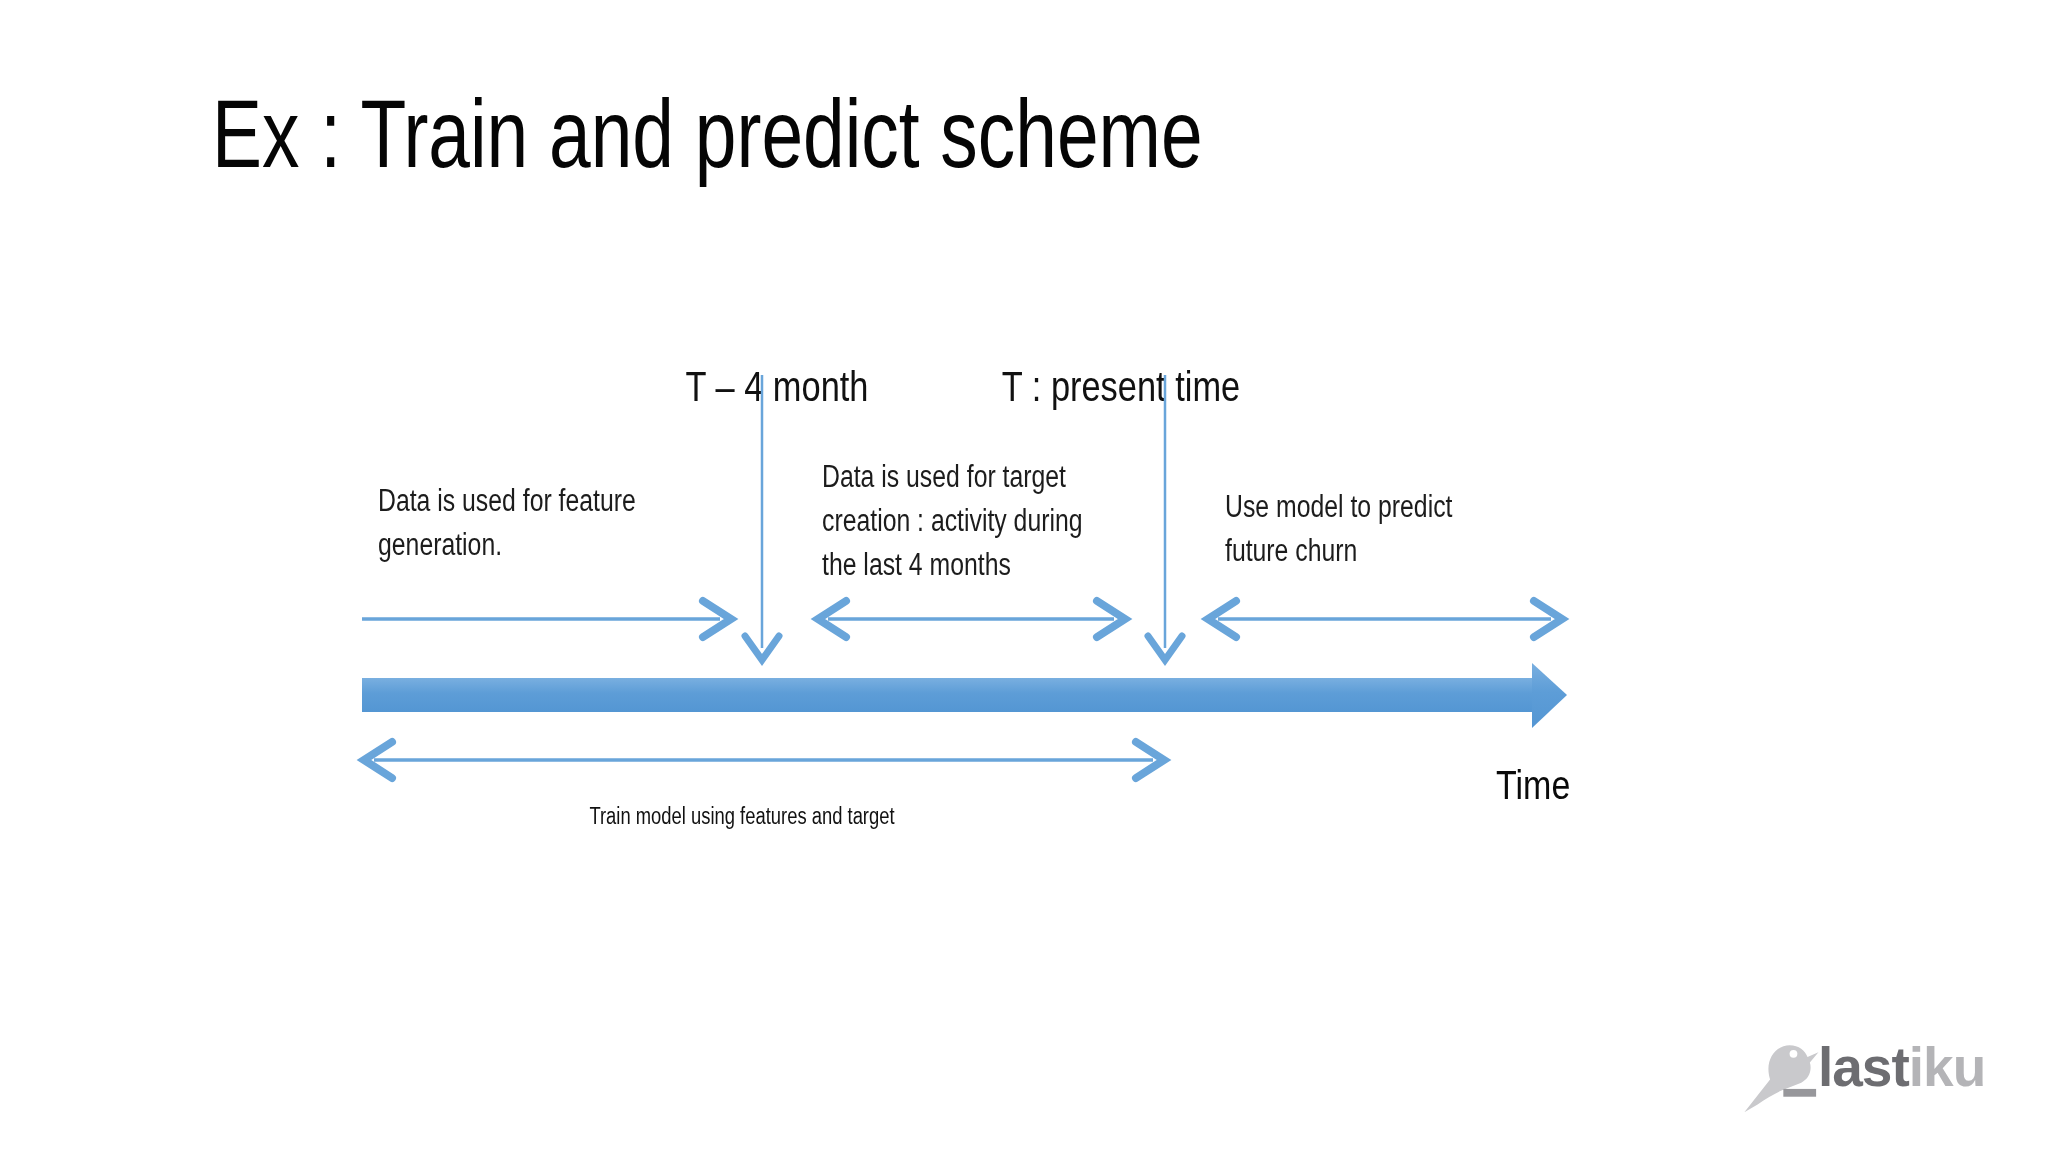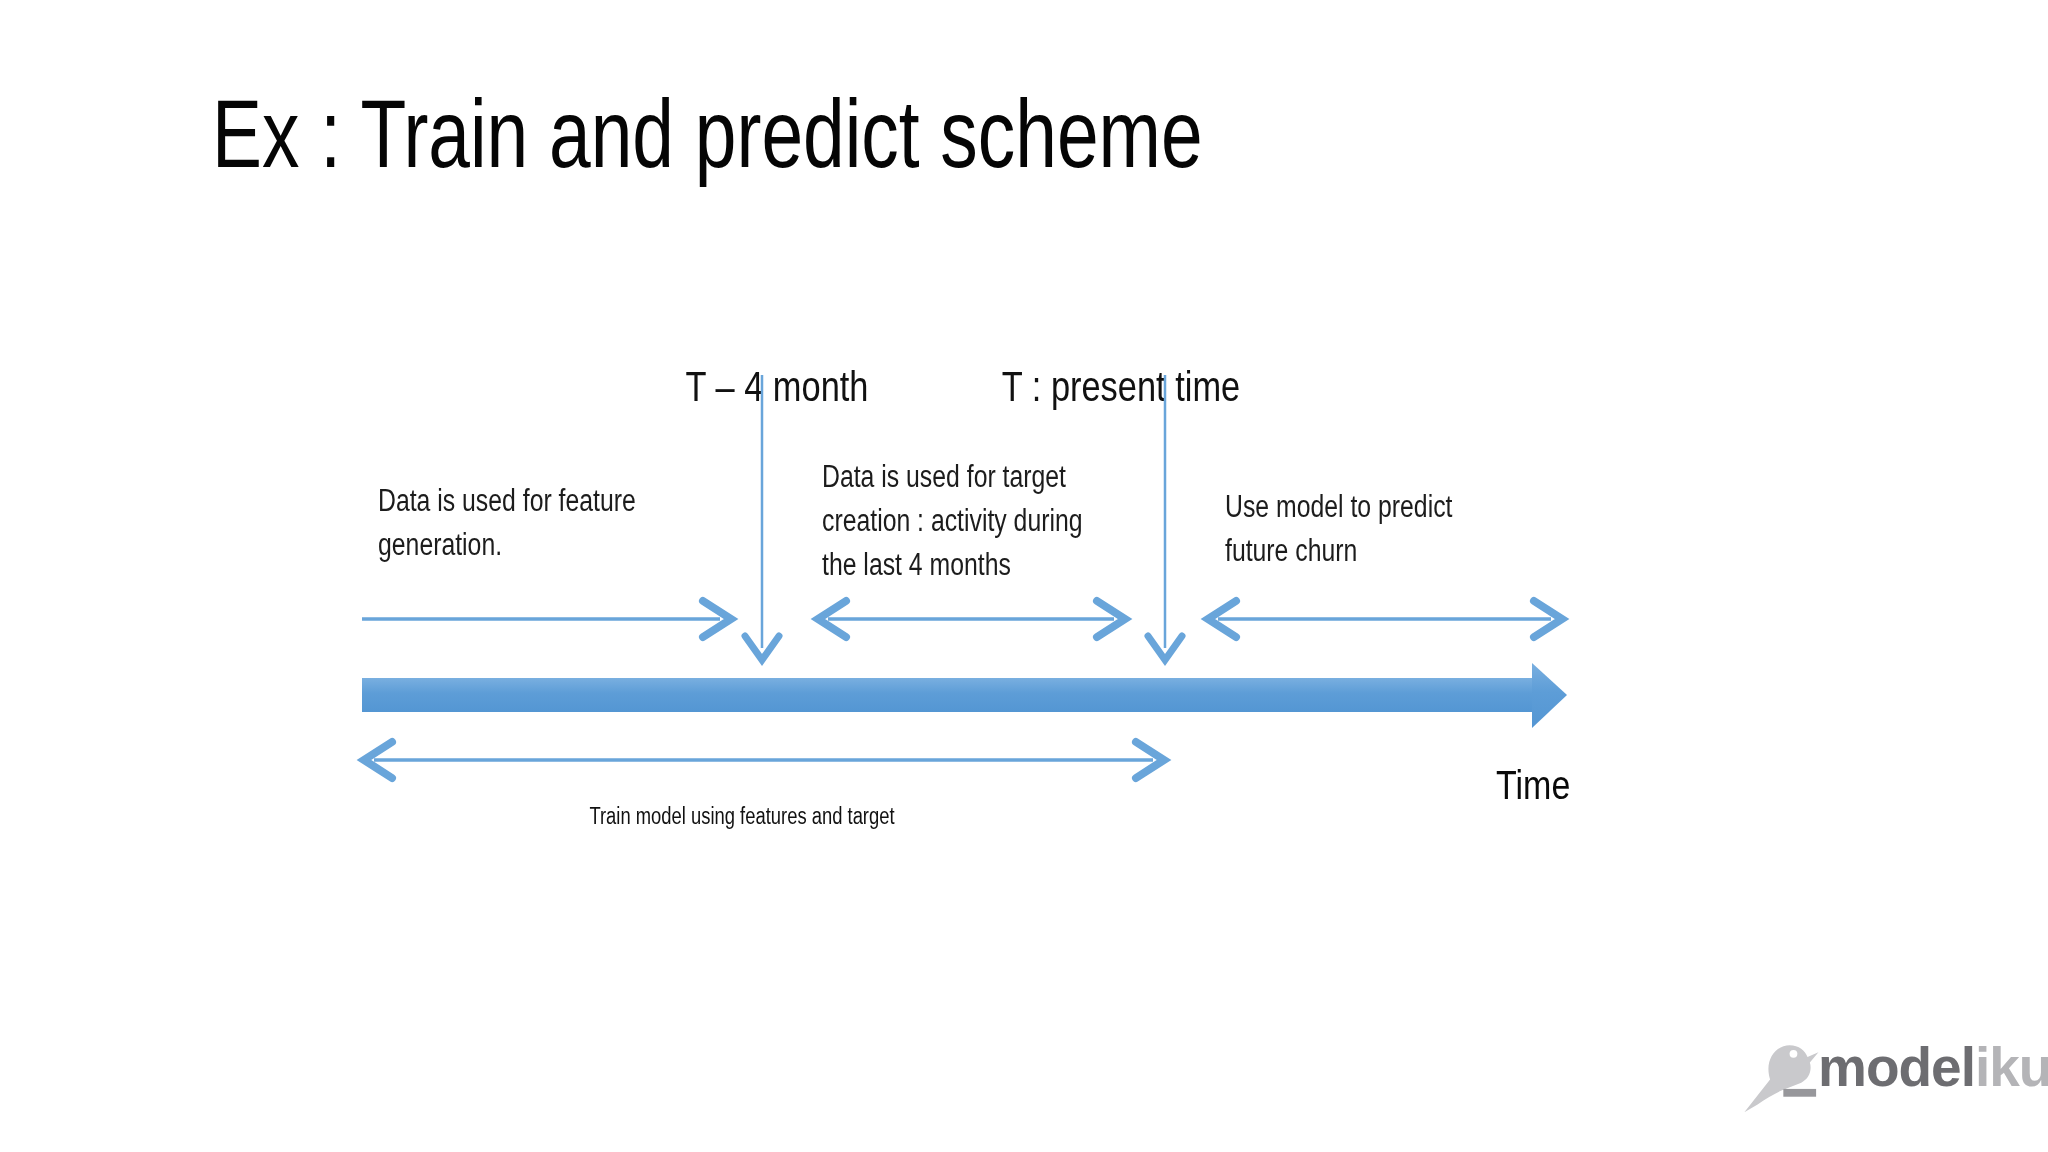--- a/index.html
+++ b/index.html
@@ -164,17 +164,17 @@
     </g>
   </svg>
 
   <div class="abs logo">
     <svg width="78" height="72" viewBox="0 0 100 92" style="position:absolute;left:0;top:2px;">
       <path d="M 3 90 L 36 48 C 28 22 44 4 61 4 C 73 4 81 11 84 19 L 98 13 L 87 26 C 90 36 86 47 76 52 L 58 59 C 47 63 34 70 20 80 Z" fill="#c9c9cc"></path>
       <circle cx="66" cy="15" r="5" fill="#ffffff"></circle>
       <rect x="53" y="60" width="42" height="10" fill="#97979b"></rect>
     </svg>
     <div class="logo-text">
-      <span class="brand-dark">model</span><span class="brand-light">iku</span>
+      <span class="brand-dark">last</span><span class="brand-light">iku</span>
     </div>
   </div>
 
 </div>
 
 </body></html>

